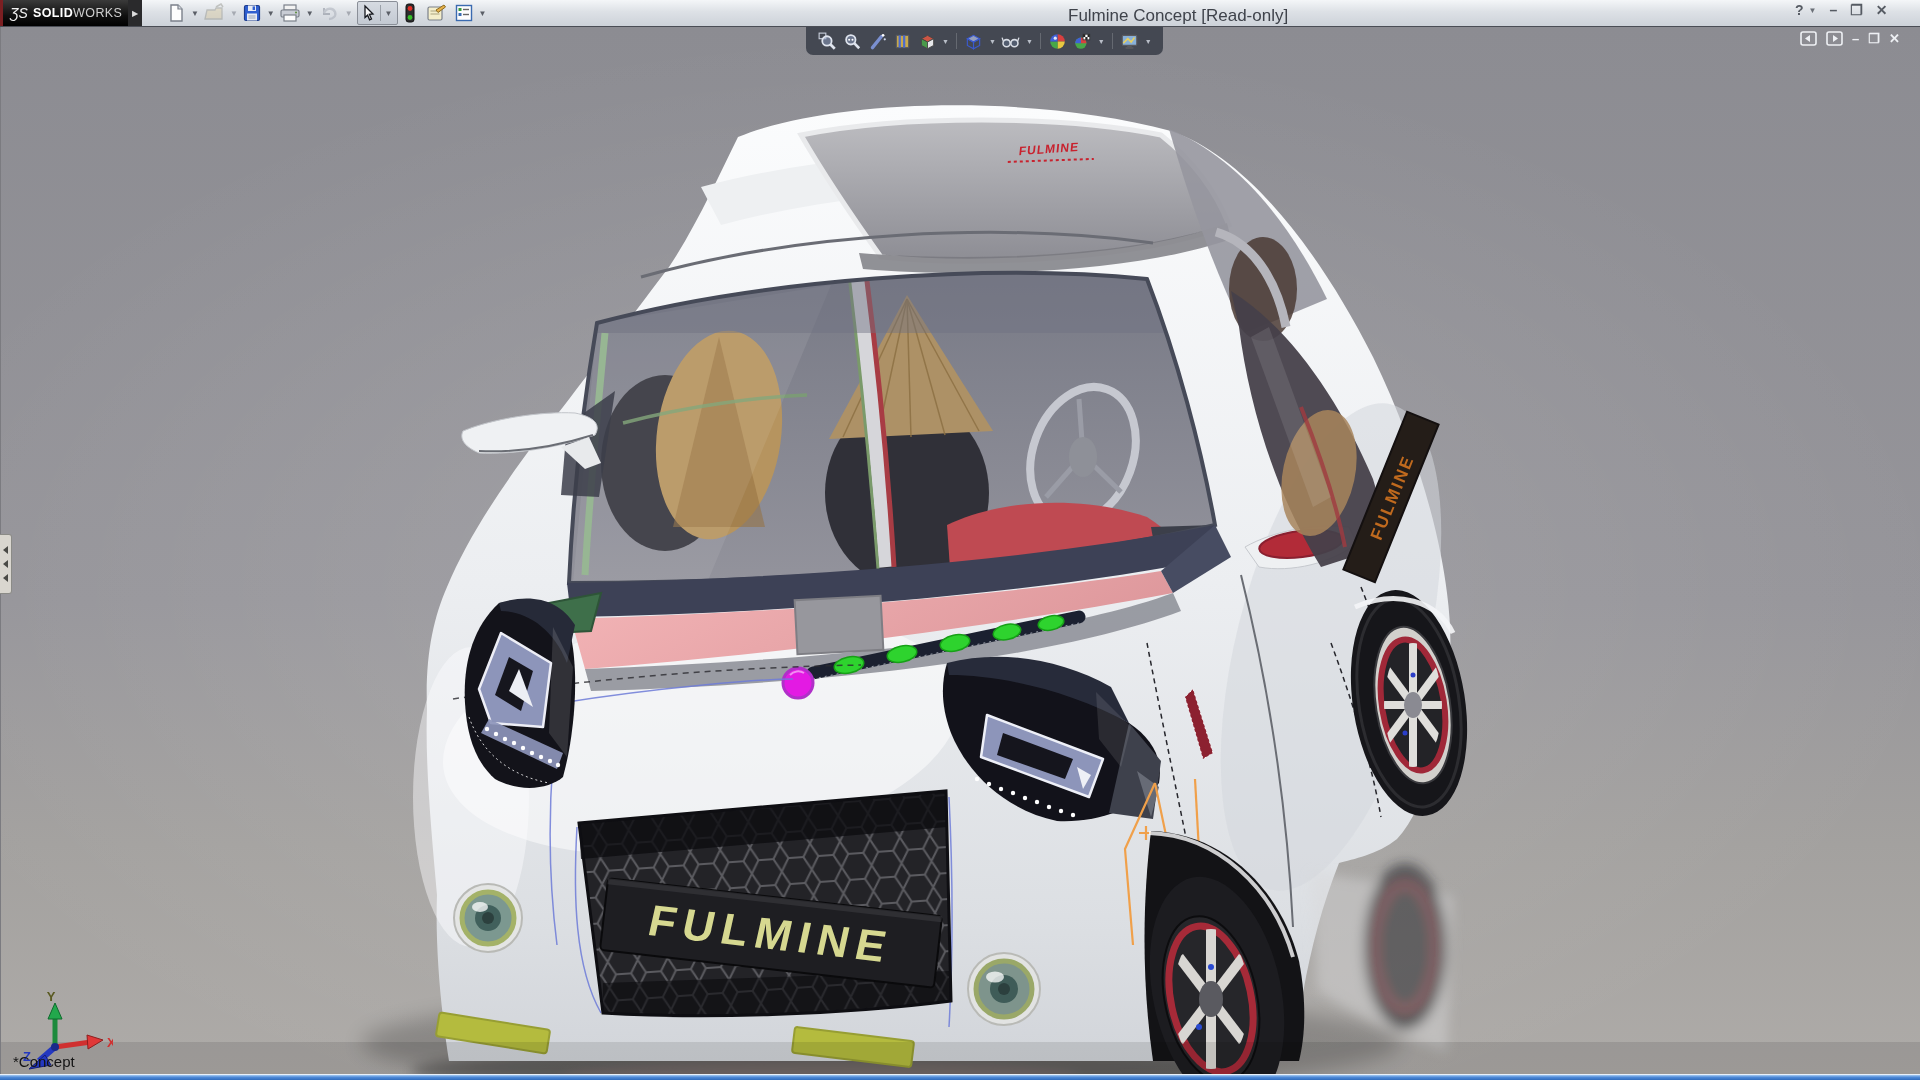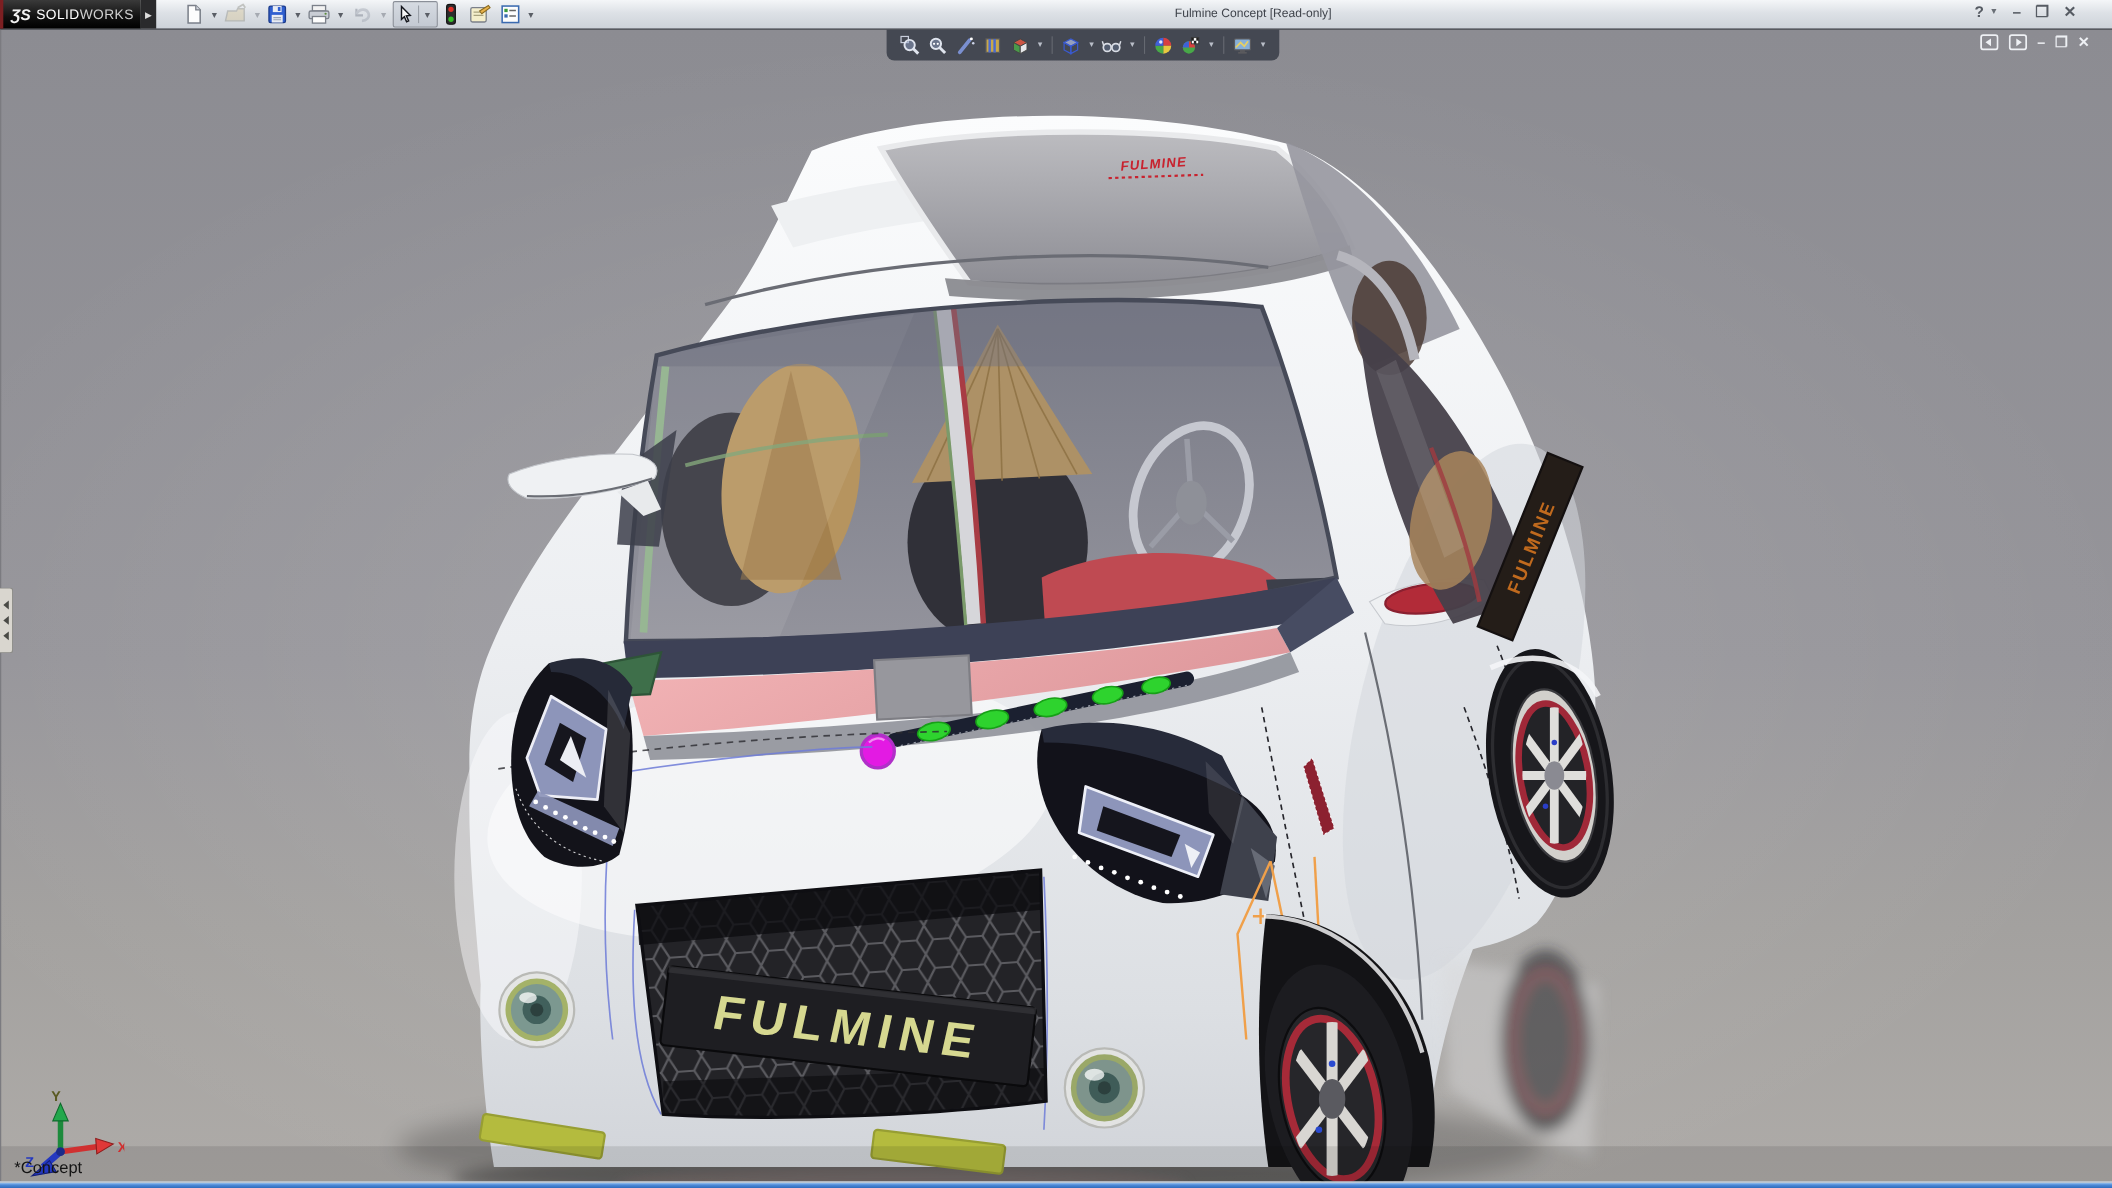--- a/index.html
+++ b/index.html
@@ -6,35 +6,35 @@
   #app{position:relative;width:1920px;height:1080px;overflow:hidden;
        font-family:"Liberation Sans",sans-serif;user-select:none;}
   
   #titlebar{position:absolute;left:0;top:0;width:1920px;height:26px;
     background:linear-gradient(#f4f6f8,#dde1e6 45%,#cdd2d9);
     border-bottom:1px solid #4a4d55;}
   #brand{position:absolute;left:0;top:0;height:26px;width:128px;
     background:linear-gradient(#3a3a3a,#101010 60%,#000);
     color:#fff;display:flex;align-items:center;padding-left:10px;box-sizing:border-box;}
   #brand .redsliver{position:absolute;left:0;top:0;width:3px;height:26px;background:#7c1f22;}
-  #brand .glyph{font-style:italic;font-weight:bold;font-size:14px;margin-right:5px;color:#f2f2f2;}
-  #brand .b{font-weight:normal;font-size:12.5px;letter-spacing:.4px;}
+  #brand .glyph{font-style:italic;font-weight:normal;font-size:14px;margin-right:5px;color:#f2f2f2;}
+  #brand .b{font-weight:bold;font-size:12.5px;letter-spacing:.4px;}
   #brand .l{font-weight:normal;font-size:12.5px;color:#cfcfcf;letter-spacing:.4px;text-align:center;}
   #brandtab{position:absolute;left:128px;top:0;width:14px;height:26px;background:#2a2a2c;
     color:#ddd;font-size:8px;display:flex;align-items:center;justify-content:center;}
   .tbar-tools{position:absolute;left:166px;top:0;height:26px;display:flex;align-items:center;}
   .tool{display:flex;align-items:center;margin-right:3px;}
   .tool svg{display:block;}
   .caret{font-size:8px;color:#5a5e66;margin:0 4px 0 2px;}
   .caret.dis{color:#a6aab2;}
   .dis-ico{opacity:.42;}
   .sel-box{display:flex;align-items:center;border:1px solid #8a8f98;background:linear-gradient(#d6dbe2,#c3c9d2);
     height:22px;padding:0 2px;border-radius:2px;}
   .sel-box .caret{margin:0 2px;border-left:1px solid #9aa0a8;padding-left:4px;height:16px;display:flex;align-items:center;}
-  #win-title{position:absolute;left:1068px;top:6px;font-size:11px;color:#3f434b;}
+  #win-title{position:absolute;left:1068px;top:6px;font-size:17px;color:#3f434b;}
   #tb-controls{position:absolute;left:1795px;top:2px;display:flex;align-items:center;gap:13px;
     color:#565b63;font-size:14px;font-weight:bold;}
   #tb-controls .wc{cursor:default;}
   #tb-controls .help-caret{font-size:8px;color:#6a6f77;margin-left:-8px;}
   
   #viewport{position:absolute;left:0;top:27px;width:1920px;height:1047px;
     border-left:1px solid #7b7b80;box-sizing:border-box;}
   #scene{position:absolute;left:0;top:0;}
   
   #hud{position:absolute;left:806px;top:27px;height:28px;display:flex;align-items:center;

